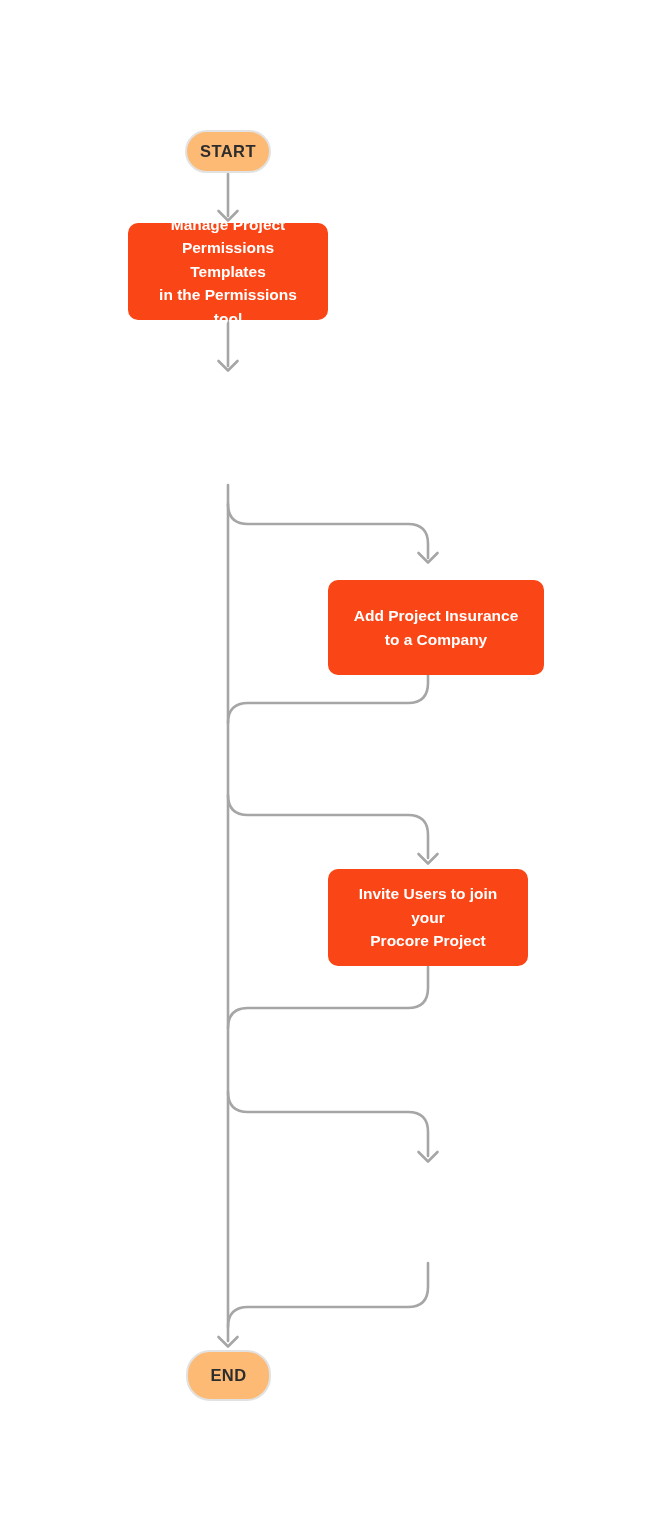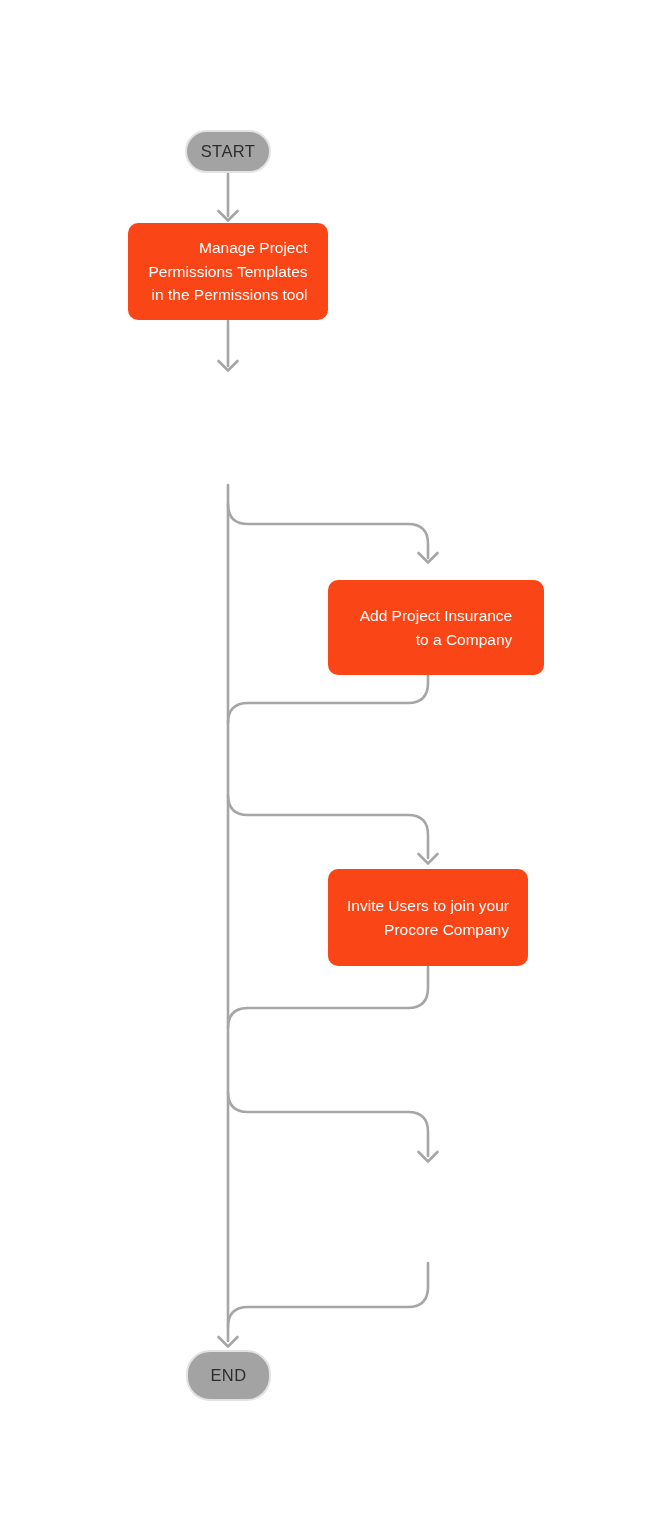--- a/index.html
+++ b/index.html
@@ -30,38 +30,37 @@
   }
   .node {
     position: absolute;
     display: flex;
     align-items: center;
     justify-content: center;
     text-align: center;
     box-sizing: border-box;
   }
   .terminal {
-    background: #a3a3a3;
+    background: #fdba74;
     border: 2.6px solid var(--terminal-border, #e2e2e2);
     border-radius: 24px;
     color: var(--terminal-text, #2d2d2d);
     font-size: 16.5px;
-    font-weight: 400;
+    font-weight: 700;
     letter-spacing: 0.4px;
   }
   .step {
     background: var(--step-fill, #fa4616);
     color: var(--step-text, #ffffff);
     border-radius: 10px;
     font-size: 15.5px;
-    font-weight: 400;
+    font-weight: 700;
     line-height: 23.5px;
     white-space: pre-line;
-    padding: 4px 8px;
-    text-align: right;
+    padding: 4px 20px;
   }
   .terminal span, .step span { white-space: pre-line; }
 
   
   .start-node  { left: 185px; top: 130px;  width: 86px;  height: 43px; }
   .end-node    { left: 186px; top: 1350px; width: 85px;  height: 51px; }
   .step-1      { left: 128px; top: 223px;  width: 200px; height: 97px;  }
   .step-2      { left: 128px; top: 373px;  width: 200px; height: 111px; }
   .step-3      { left: 328px; top: 580px;  width: 216px; height: 95px;  }
   .step-4      { left: 328px; top: 869px;  width: 200px; height: 97px;  }
@@ -112,21 +111,21 @@
   </div>
 
 
   <div class="node step step-3">
     <span>Add Project Insurance
 to a Company</span>
   </div>
 
   <div class="node step step-4">
     <span>Invite Users to join your
-Procore Company</span>
+Procore Project</span>
   </div>
 
 
   <div class="node terminal end-node">
     <span>END</span>
   </div>
 
 </div>
 
 </body></html>

